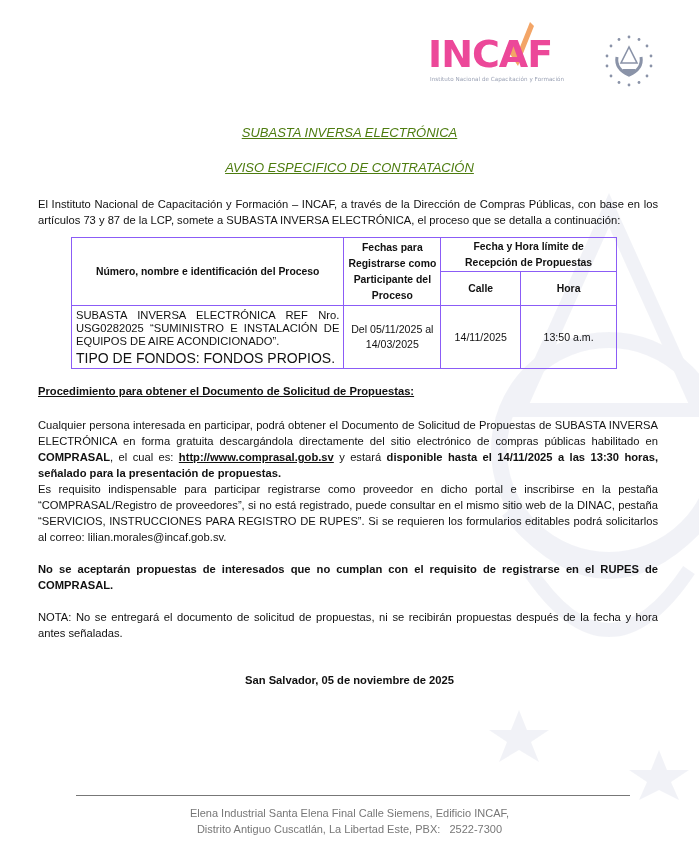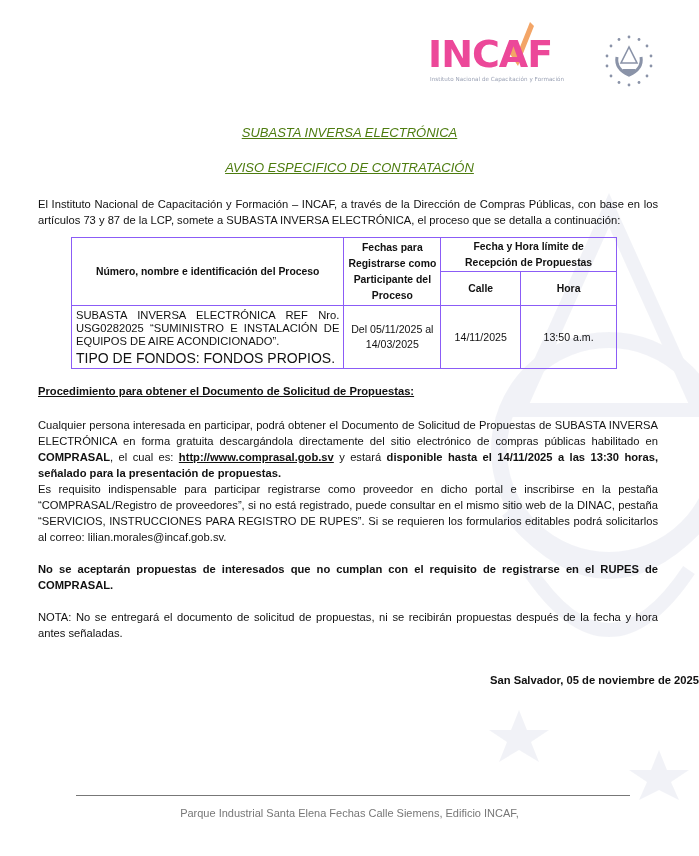--- a/index.html
+++ b/index.html
@@ -30,21 +30,21 @@
   .c4 { width: 96px; }
   .cell-proc { text-align: justify !important; padding: 2px 4px; font-size: 10.6px; line-height: 13px; }
   .cell-proc .big { font-size: 11.2px; }
   .cell-proc .fund { font-size: 14px; display: block; margin-top: 4px; }
 
   .sec-head { position: absolute; left: 38px; top: 385px; font-weight: bold; font-size: 11.2px; text-decoration: underline; }
   .p1 { top: 417px; }
   .p2 { top: 481px; }
   .p3 { top: 561px; font-weight: bold; }
   .p4 { top: 609px; }
-  .sig { position: absolute; left: 0; top: 674px; width: 699px; text-align: right; font-weight: bold; font-size: 11.2px; }
+  .sig { position: absolute; left: 0; top: 674px; width: 699px; text-align: center; font-weight: bold; font-size: 11.2px; }
 
   .u { text-decoration: underline; }
   b { font-weight: bold; }
 
   .footer-line { position: absolute; left: 76px; top: 795px; width: 554px; height: 1px; background: #777; }
   .footer { position: absolute; left: 0; top: 805px; width: 699px; text-align: center; font-size: 11px; line-height: 16px; color: #777; }
 </style>
 </head>
 <body>
 
@@ -120,14 +120,15 @@
 <div class="para p1"><span>Cualquier persona interesada en participar, podrá obtener el Documento de Solicitud de Propuestas de SUBASTA INVERSA ELECTRÓNICA en forma gratuita descargándola directamente del sitio electrónico de compras públicas habilitado en </span><b>COMPRASAL</b><span>, el cual es: </span><b class="u">http://www.comprasal.gob.sv</b><span> y estará </span><b>disponible hasta el 14/11/2025 a las 13:30 horas, señalado para la presentación de propuestas.</b></div>
 
 <div class="para p2">Es requisito indispensable para participar registrarse como proveedor en dicho portal e inscribirse en la pestaña “COMPRASAL/Registro de proveedores”, si no está registrado, puede consultar en el mismo sitio web de la DINAC, pestaña “SERVICIOS, INSTRUCCIONES PARA REGISTRO DE RUPES”. Si se requieren los formularios editables podrá solicitarlos al correo: lilian.morales@incaf.gob.sv.</div>
 <div class="para p3">No se aceptarán propuestas de interesados que no cumplan con el requisito de registrarse en el RUPES de COMPRASAL.</div>
 <div class="para p4">NOTA: No se entregará el documento de solicitud de propuestas, ni se recibirán propuestas después de la fecha y hora antes señaladas.</div>
 
 <div class="sig">San Salvador, 05 de noviembre de 2025</div>
 
 <div class="footer-line"></div>
 <div class="footer">
-  <div>Parque Industrial Santa Elena Fechas Calle Siemens, Edificio INCAF,</div>
+  <div>Elena Industrial Santa Elena Final Calle Siemens, Edificio INCAF,</div>
+  <div style="white-space:pre;">Distrito Antiguo Cuscatlán, La Libertad Este, PBX:   2522-7300</div>
 </div>
 
 </body></html>

